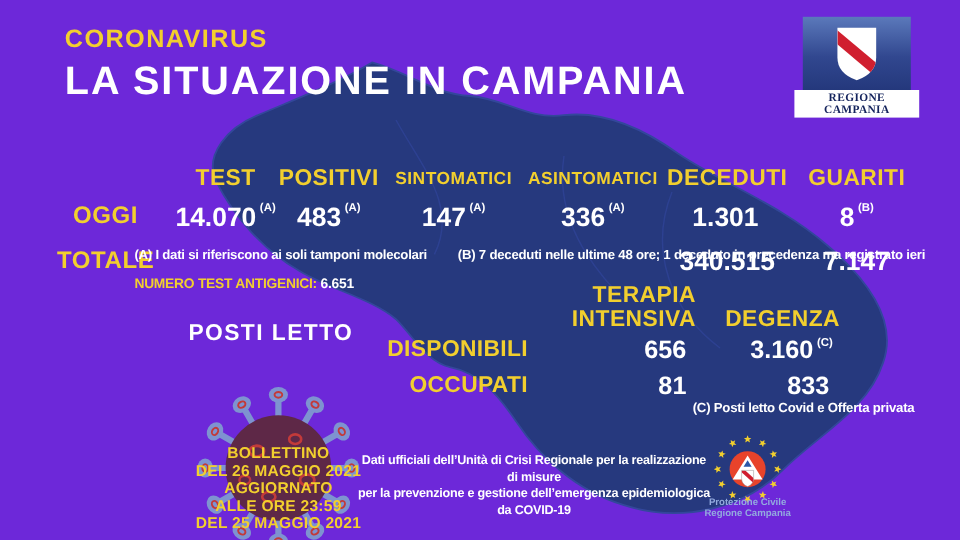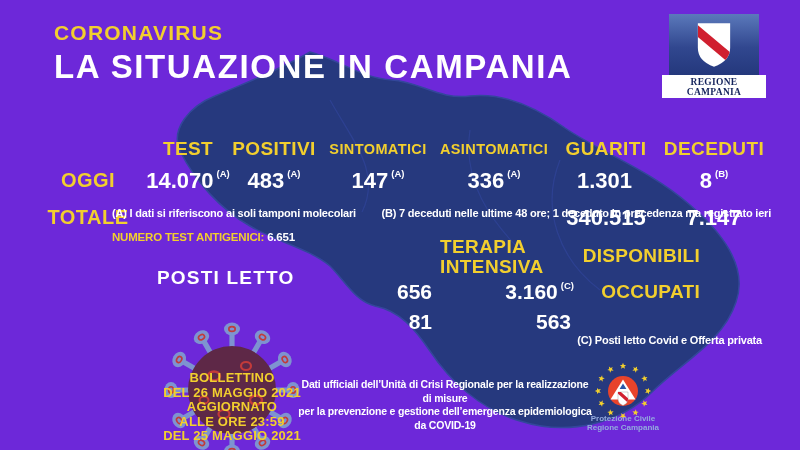--- a/index.html
+++ b/index.html
@@ -39,21 +39,21 @@
   .fnA { position:absolute; left:112px; top:207px; font-size:11px; color:#FFFFFF; z-index:4; letter-spacing:-.2px;}
   .fnB { position:absolute; right:29px; top:207px; font-size:11px; color:#FFFFFF; z-index:4; letter-spacing:-.2px;}
   .antigen { position:absolute; left:112px; top:231px; font-size:11.5px; z-index:4; letter-spacing:-.2px;}
   .antigen .lab { color:#F2CF2E; }
   .antigen .v { color:#FFFFFF; }
 
   
   .posti { position:absolute; left:117px; top:267px; color:#FFFFFF; font-size:19px; letter-spacing:1.2px; z-index:4;margin-left:40px; }
   .beds { position:absolute; left:285px; top:235px; z-index:4; display:grid;
           grid-template-columns:155px 140px 120px; grid-template-rows:42px 30px 30px; }
-  .bh { color:#F2CF2E; font-size:19px; text-align:left; display:flex; flex-direction:column;
+  .bh { color:#F2CF2E; font-size:19px; text-align:right; display:flex; flex-direction:column;
         justify-content:flex-end; line-height:20px; letter-spacing:.4px; }
   .blabel { color:#F2CF2E; font-size:19px; display:flex; align-items:center; justify-content:flex-end; letter-spacing:.3px; }
   .bval { color:#FFFFFF; font-size:21px; display:flex; align-items:center; justify-content:flex-end; }
   .bval.c2 { padding-right:8px; }
   .bval.c3 { padding-right:6px; }
   .fnC { position:absolute; right:38px; top:334px; font-size:11px; color:#FFFFFF; z-index:4; letter-spacing:-.2px;}
 
   
   .virus { position:absolute; left:156px; top:314px; width:152px; height:152px; z-index:2; }
   .bulletin { position:absolute; left:117px; top:352px; width:230px; text-align:center;
@@ -103,22 +103,22 @@
     </div>
     <div class="logo-strip">REGIONE CAMPANIA</div>
   </div>
 
   <div class="stats">
     <div class="cell"></div>
     <div class="cell h">TEST</div>
     <div class="cell h">POSITIVI</div>
     <div class="cell h small">SINTOMATICI</div>
     <div class="cell h small">ASINTOMATICI</div>
+    <div class="cell h">DECEDUTI</div>
     <div class="cell h">GUARITI</div>
-    <div class="cell h">DECEDUTI</div>
 
     <div class="cell rowlabel">OGGI</div>
     <div class="cell val">
         <span>14.070</span>
         <span class="supmark">(A)</span>
       </div>
     <div class="cell val">
         <span>483</span>
         <span class="supmark">(A)</span>
       </div>
@@ -155,32 +155,35 @@
     <span class="v">6.651</span>
   </div>
 
   <div class="posti">POSTI LETTO</div>
   <div class="beds">
     <div></div>
     <div class="bh">
       <span>TERAPIA</span>
       <span>INTENSIVA</span>
     </div>
+    <div class="bh">
+      <span>DEGENZA</span>
+    </div>
 
     <div class="blabel">DISPONIBILI</div>
     <div class="bval c2">656</div>
     <div class="bval c3">
         <span>3.160</span>
         <span class="supmark">(C)</span>
       </div>
 
     <div class="blabel">OCCUPATI</div>
     <div class="bval c2">81</div>
     <div class="bval c3">
-        <span>563</span>
+        <span>833</span>
         <span class="supmark"></span>
       </div>
   </div>
   <div class="fnC">(C) Posti letto Covid e Offerta privata</div>
 
   <svg class="virus" viewBox="-76 -76 152 152" aria-hidden="true">
     <defs>
       <g id="vspike">
         <rect x="-2.6" y="40" width="5.2" height="17" rx="2" fill="#7E93D0"></rect>
         <ellipse cx="0" cy="61" rx="8" ry="6.5" fill="#7E93D0"></ellipse>

